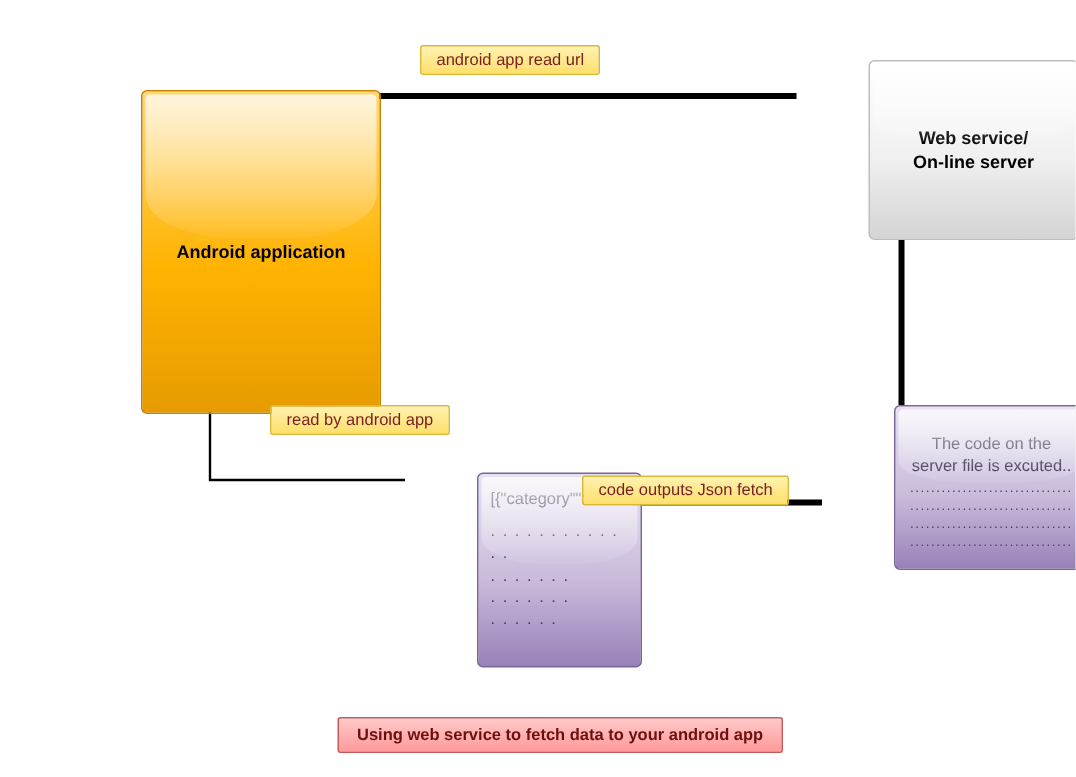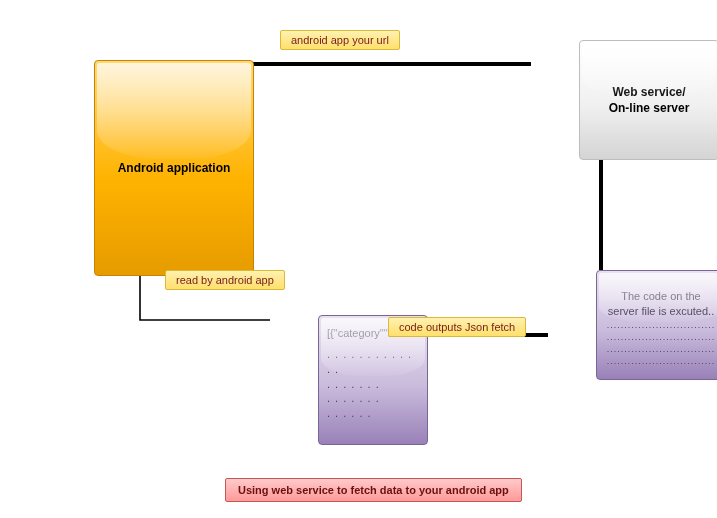--- a/index.html
+++ b/index.html
@@ -128,17 +128,17 @@
 
 <div class="box glass purple serverfile">
   <div>The code on the</div>
   <div>server file is excuted..</div>
   <div class="dots" style="font-size:9px">...............................</div>
   <div class="dots" style="font-size:9px">...............................</div>
   <div class="dots" style="font-size:9px">...............................</div>
   <div class="dots" style="font-size:9px">...............................</div>
 </div>
 
-<div class="label" style="left:280px; top:30px;">android app your url</div>
-<div class="label" style="left:165px; top:270px;text-align:right;">read by android app</div>
+<div class="label" style="left:280px; top:30px;">android app read url</div>
+<div class="label" style="left:180px; top:270px;text-align:right;">read by android app</div>
 <div class="label" style="left:388px; top:317px;">code outputs Json fetch</div>
 
 <div class="caption">Using web service to fetch data to your android app</div>
 
 </body></html>

